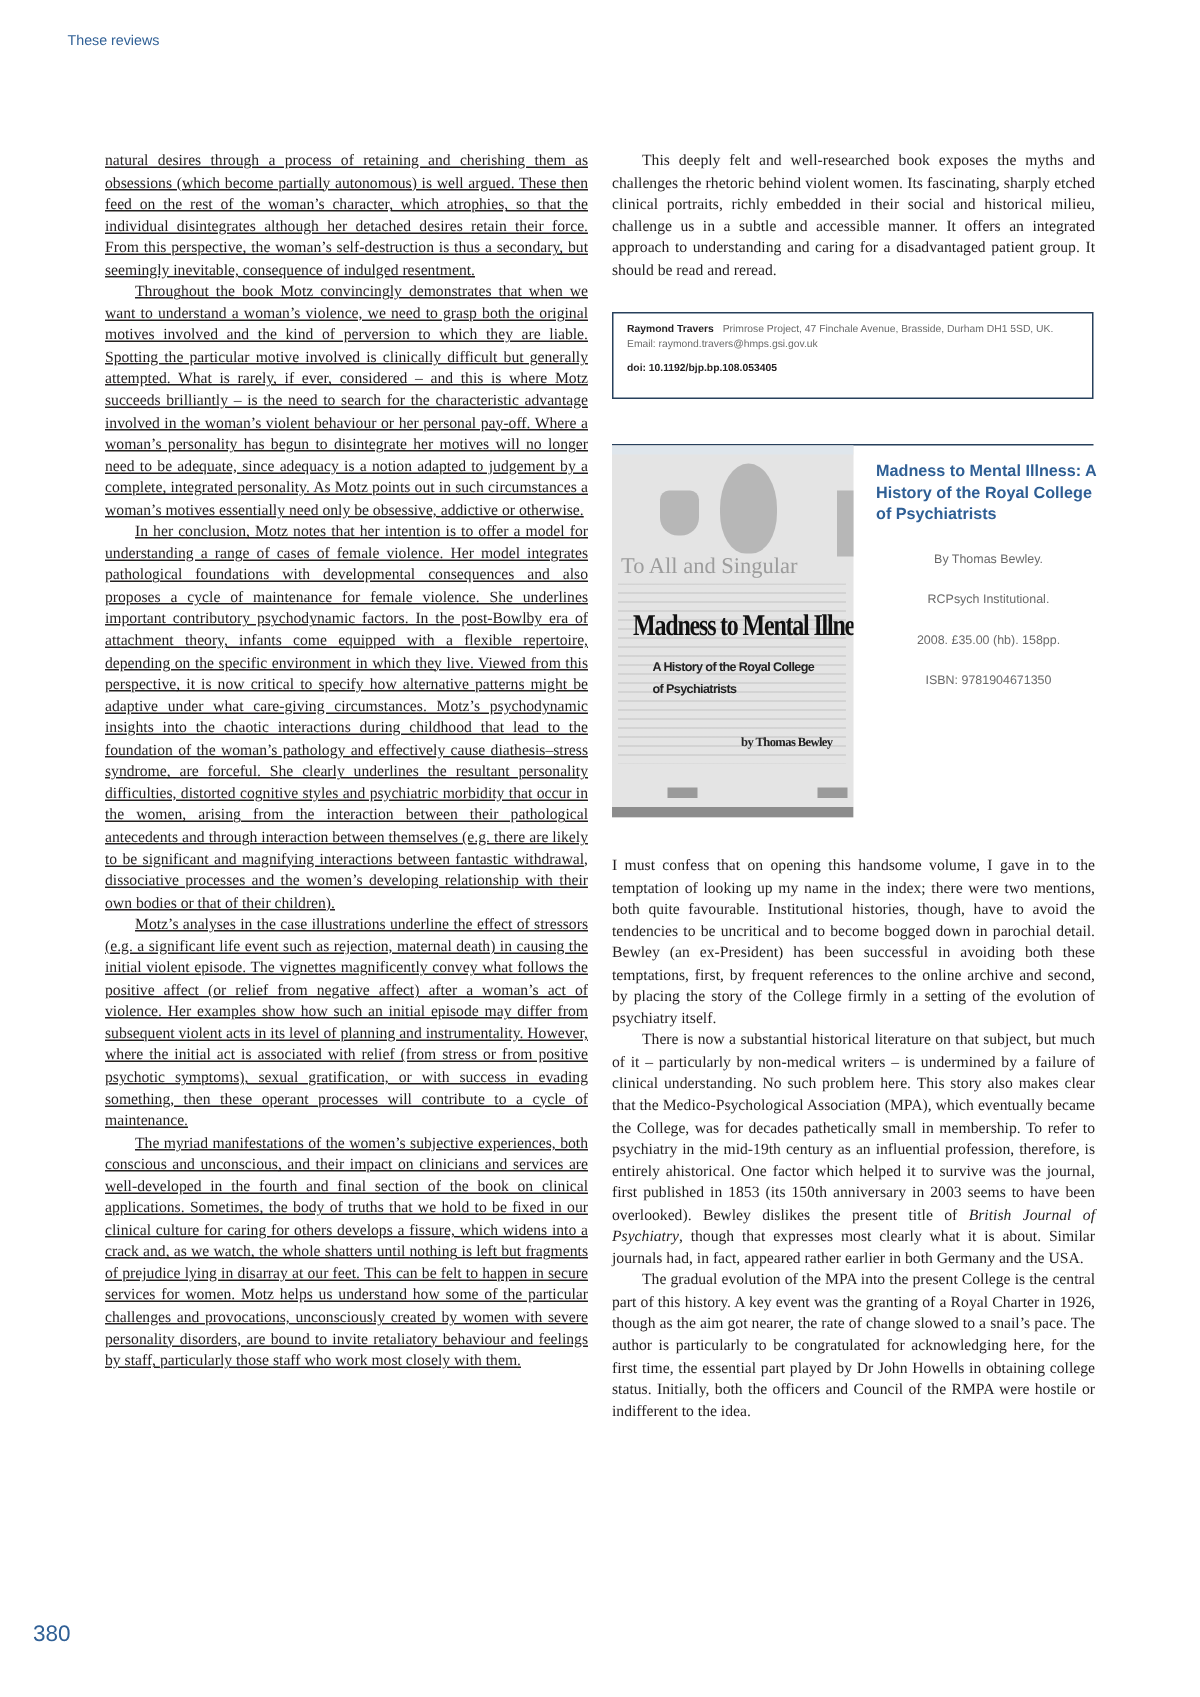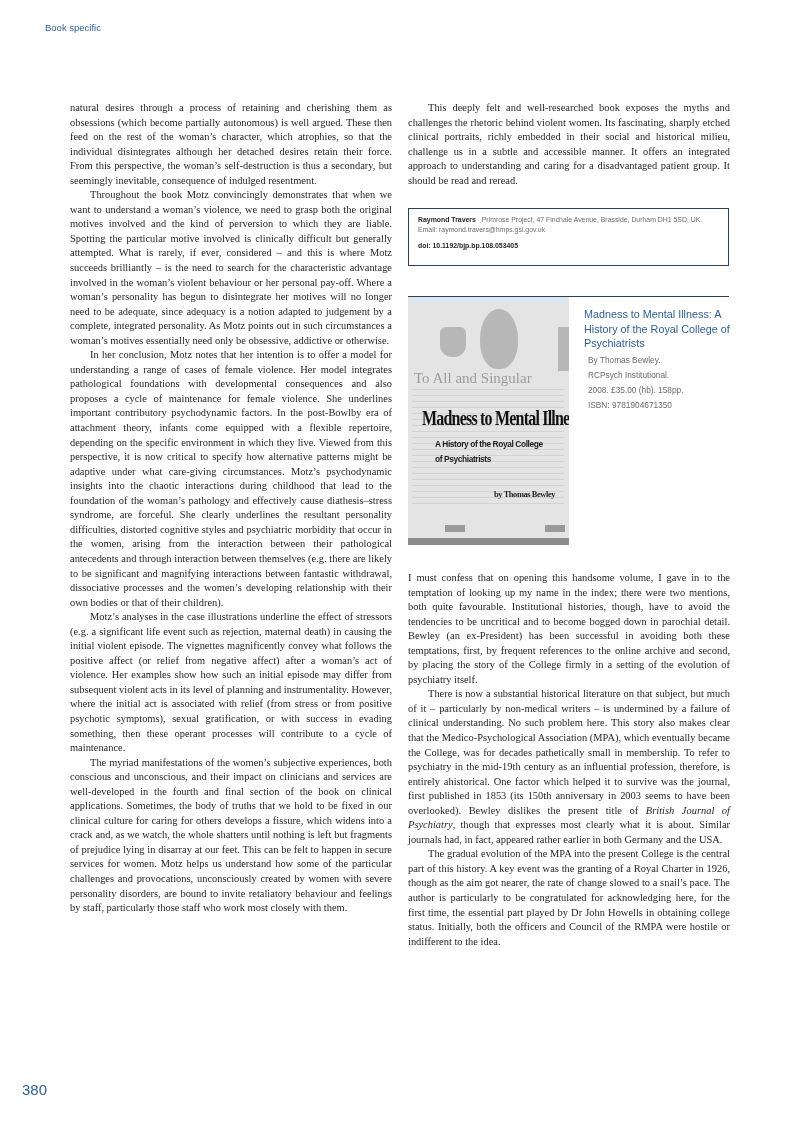--- a/index.html
+++ b/index.html
@@ -10,21 +10,21 @@
     }
     .page-number {
       position: absolute; left: 22px; top: 1081px;
       font-family: "Liberation Sans", sans-serif; font-size: 15px; color: #2f5f95; text-align: right;
     }
     .col {
       position: absolute; top: 101px; width: 322px;
       font-family: "Liberation Serif", serif; font-size: 10.45px; line-height: 14.55px;
       color: #231f20; text-align: justify;
     }
-    .col-left { left: 70px; }
+    .col-left { left: 70px; text-decoration: underline; }
     .col-right { left: 408px; }
     .col p { margin: 0; text-indent: 0; }
     .col p.indent { text-indent: 20px; }
     .col p.noindent { text-indent: 0; }
     .col em { font-style: italic; }
 
     .affil-box {
       position: absolute; left: 408px; top: 208px; width: 300px; height: 44px;
       border: 1px solid #27405c; padding: 6px 10px 6px 9px;
       font-family: "Liberation Sans", sans-serif; font-size: 6.9px; line-height: 10px; color: #6a6a6a;
@@ -70,30 +70,30 @@
     .cover .seal { position: absolute; top: 228px; width: 20px; height: 7px; background: #9a9a9a; }
     .cover .seal.s1 { left: 37px; }
     .cover .seal.s2 { left: 137px; }
     .cover .bottomband { position: absolute; left: 0; bottom: 0; width: 100%; height: 7px; background: #8c8c8c; }
 
     .book-meta {
       position: absolute; left: 584px; top: 307px; width: 150px;
       font-family: "Liberation Sans", sans-serif;
     }
     .book-meta .title {
-      font-size: 10.8px; line-height: 14.6px; font-weight: normal; color: #2f5f95; margin: 0 0 4px 0;
+      font-size: 10.8px; line-height: 14.6px; font-weight: bold; color: #2f5f95; margin: 0 0 4px 0;
     }
-    .book-meta .detail { font-size: 8.3px; line-height: 11px; color: #6a6a6a; margin: 4px; }
+    .book-meta .detail { font-size: 8.3px; line-height: 11px; color: #6a6a6a; margin: 16px; text-align: center; }
 
     .col-right-lower { top: 571px; }
   </style>
 </head>
 <body>
 
-<div class="running-head">Book specific</div>
+<div class="running-head">These reviews</div>
 
 <div class="col col-left">
   <p class="noindent">natural desires through a process of retaining and cherishing them as obsessions (which become partially autonomous) is well argued. These then feed on the rest of the woman’s character, which atrophies, so that the individual disintegrates although her detached desires retain their force. From this perspective, the woman’s self-destruction is thus a secondary, but seemingly inevitable, consequence of indulged resentment.</p>
   <p class="indent">Throughout the book Motz convincingly demonstrates that when we want to understand a woman’s violence, we need to grasp both the original motives involved and the kind of perversion to which they are liable. Spotting the particular motive involved is clinically difficult but generally attempted. What is rarely, if ever, considered – and this is where Motz succeeds brilliantly – is the need to search for the characteristic advantage involved in the woman’s violent behaviour or her personal pay-off. Where a woman’s personality has begun to disintegrate her motives will no longer need to be adequate, since adequacy is a notion adapted to judgement by a complete, integrated personality. As Motz points out in such circumstances a woman’s motives essentially need only be obsessive, addictive or otherwise.</p>
   <p class="indent">In her conclusion, Motz notes that her intention is to offer a model for understanding a range of cases of female violence. Her model integrates pathological foundations with developmental consequences and also proposes a cycle of maintenance for female violence. She underlines important contributory psychodynamic factors. In the post-Bowlby era of attachment theory, infants come equipped with a flexible repertoire, depending on the specific environment in which they live. Viewed from this perspective, it is now critical to specify how alternative patterns might be adaptive under what care-giving circumstances. Motz’s psychodynamic insights into the chaotic interactions during childhood that lead to the foundation of the woman’s pathology and effectively cause diathesis–stress syndrome, are forceful. She clearly underlines the resultant personality difficulties, distorted cognitive styles and psychiatric morbidity that occur in the women, arising from the interaction between their pathological antecedents and through interaction between themselves (e.g. there are likely to be significant and magnifying interactions between fantastic withdrawal, dissociative processes and the women’s developing relationship with their own bodies or that of their children).</p>
   <p class="indent">Motz’s analyses in the case illustrations underline the effect of stressors (e.g. a significant life event such as rejection, maternal death) in causing the initial violent episode. The vignettes magnificently convey what follows the positive affect (or relief from negative affect) after a woman’s act of violence. Her examples show how such an initial episode may differ from subsequent violent acts in its level of planning and instrumentality. However, where the initial act is associated with relief (from stress or from positive psychotic symptoms), sexual gratification, or with success in evading something, then these operant processes will contribute to a cycle of maintenance.</p>
   <p class="indent">The myriad manifestations of the women’s subjective experiences, both conscious and unconscious, and their impact on clinicians and services are well-developed in the fourth and final section of the book on clinical applications. Sometimes, the body of truths that we hold to be fixed in our clinical culture for caring for others develops a fissure, which widens into a crack and, as we watch, the whole shatters until nothing is left but fragments of prejudice lying in disarray at our feet. This can be felt to happen in secure services for women. Motz helps us understand how some of the particular challenges and provocations, unconsciously created by women with severe personality disorders, are bound to invite retaliatory behaviour and feelings by staff, particularly those staff who work most closely with them.</p>
 </div>
 
 <div class="col col-right">

